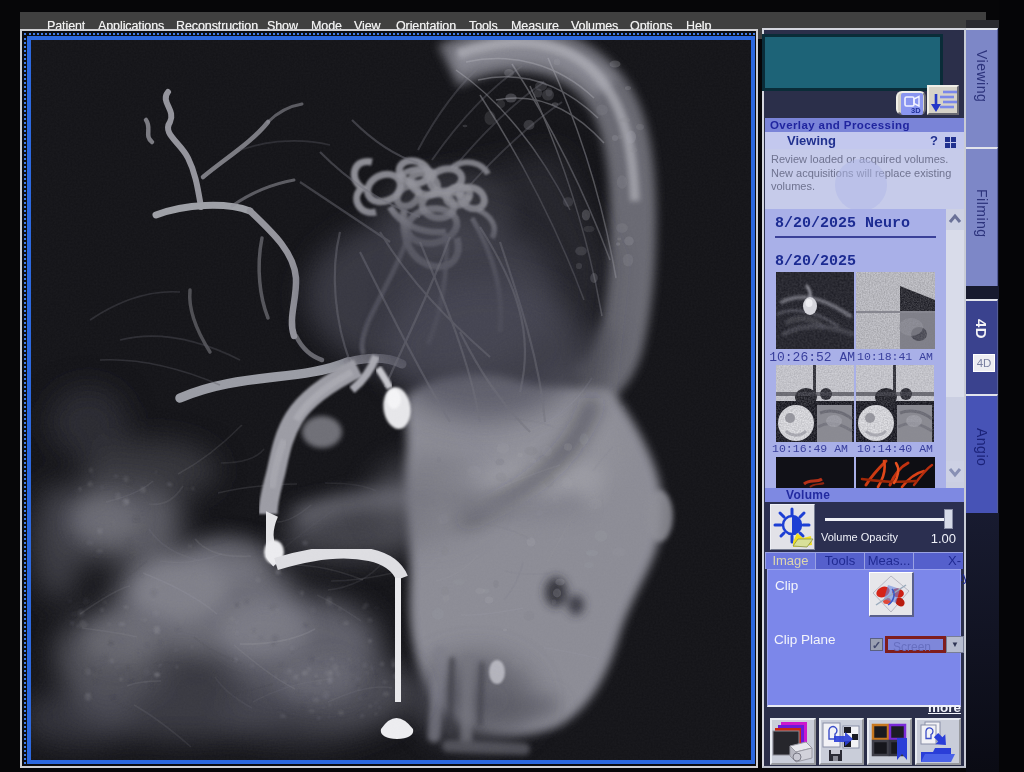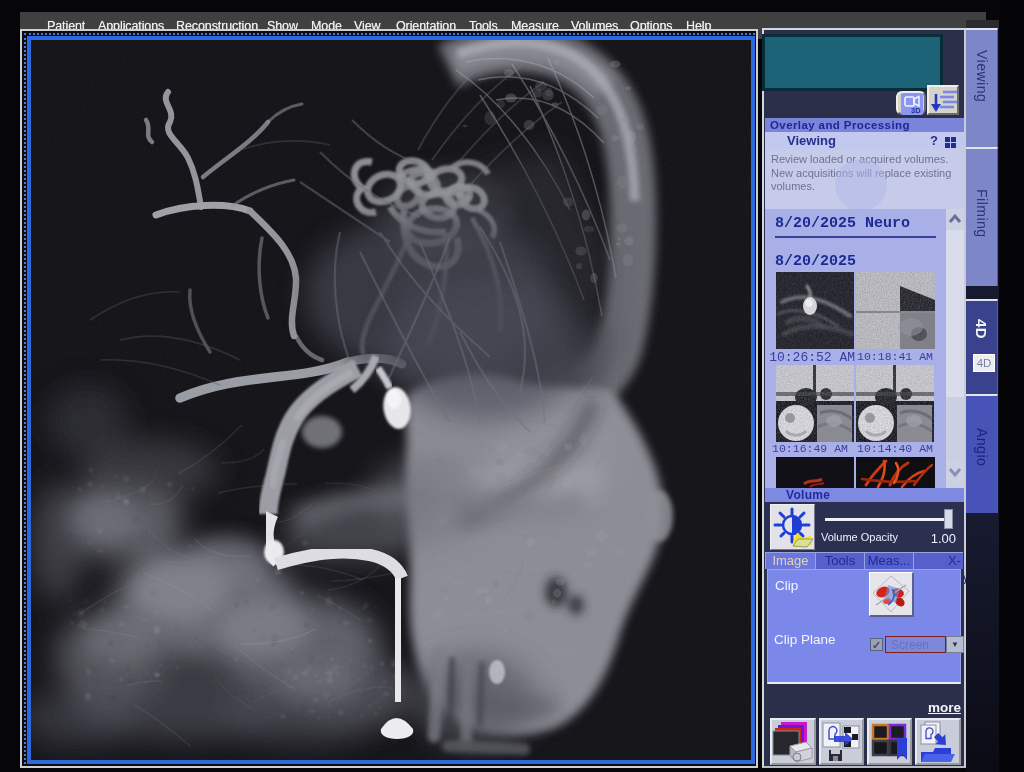--- a/index.html
+++ b/index.html
@@ -40,25 +40,25 @@
   #darkzone { left:1px; top:472px; width:199px; height:50px; background:#2b2f50; }
   #sunbtn { left:6px; top:474px; width:45px; height:46px; background:#e2e2e8; border:1px solid #eef0f6; border-right-color:#777d92; border-bottom-color:#777d92;}
   #slidertrack { left:61px; top:488px; width:126px; height:2.5px; background:#eef0f6; }
   #sliderhandle { left:180px; top:479px; width:9px; height:20px; background:#d6dae8; border:1px solid #898ea6; }
   #volop { left:57px; top:501px; color:#eff1f9; font-size:11px;text-align:right; }
   #volval { left:152px; top:501px; width:40px; text-align:right; color:#eff1f9; font-size:13px; }
   #tabsrow { left:1px; top:522px; width:198px; height:17px; }
   .tab { position:absolute; top:0; height:17px; font-size:13px; line-height:16px; text-align:center;
     background:#5560cc; color:#202a92; border-left:1px solid #9aa2e2; border-top:1px solid #9aa2e2; }
   .tab.active { background:#6c77de; color:#ddd6ae; }
-  #panelbody { left:3px; top:539px; width:194px; height:115px; background:#7c87ea; border:1px solid #9aa2ee; border-bottom:2px solid #e8eaf2;}
+  #panelbody { left:3px; top:539px; width:194px; height:138px; background:#7c87ea; border:1px solid #9aa2ee; border-bottom:2px solid #e8eaf2;}
   .wlabel { position:absolute; color:#f3f4fb; font-size:13.5px; }
   #clipbtn { left:101px; top:2px; width:45px; height:45px; background:#e6e6ea; border:1px solid #fff; border-right:2px solid #5a608a; border-bottom:2px solid #5a608a; }
   #chk { left:102px; top:68px; width:13px; height:13px; background:#9aa0b2; border:1px solid #5a6080; color:#434a6e; font-size:11px; line-height:12px; text-align:center; font-weight:bold;}
-  #combo { left:117px; top:66px; width:61px; height:17px; background:#7e87da; border:1px solid #7f1d1d; color:#676fc0; font-size:12px; padding-left:5px; line-height:16px;}
+  #combo { left:117px; top:66px; width:61px; height:17px; background:#7e87da; border:3px solid #7f1d1d; color:#676fc0; font-size:12px; padding-left:5px; line-height:16px;}
   #comboarw { left:178px; top:66px; width:18px; height:17px; background:#b6bccf; border:1px solid #787e96; text-align:center; font-size:8px; line-height:15px; color:#2e3454; }
   #more { left:160px; top:130px; color:#f4f5fc; font-size:13.5px; font-weight:bold; text-decoration:underline; }
   .bbtn { position:absolute; top:688px; width:46px; height:47px; background:#c9cdd9; border:2px outset #e8ebf2; }
 
   
   #tabcol { left:966px; top:28px; width:33px; height:744px; background:#0e1020; }
   .vtab { position:absolute; left:0; width:32px; background:#7d87c7; border-top:2px solid #e2e4ec; border-right:1px solid #555d96;
     color:#2c337c; font-size:14px; letter-spacing:0.5px; }
   .vtab .vt { writing-mode:vertical-rl; display:block; margin:8px auto 0 auto; }
   #blackright { left:999px; top:0; width:25px; height:772px; background:#050507; }

